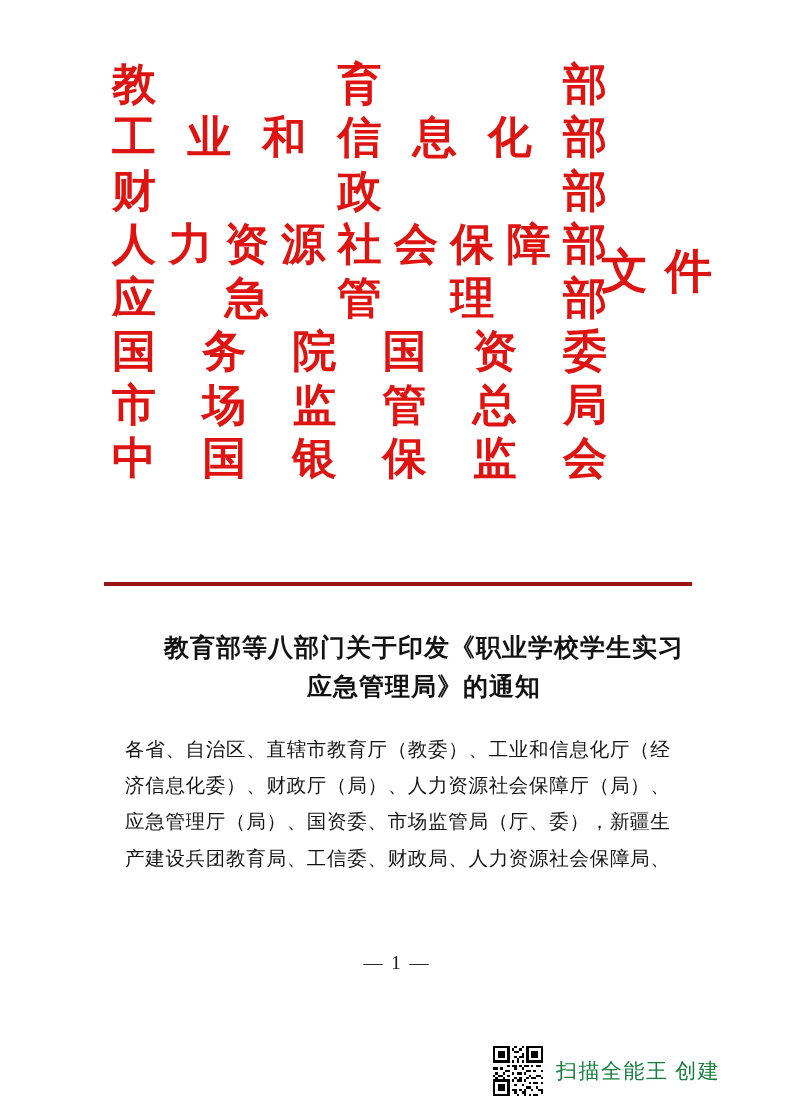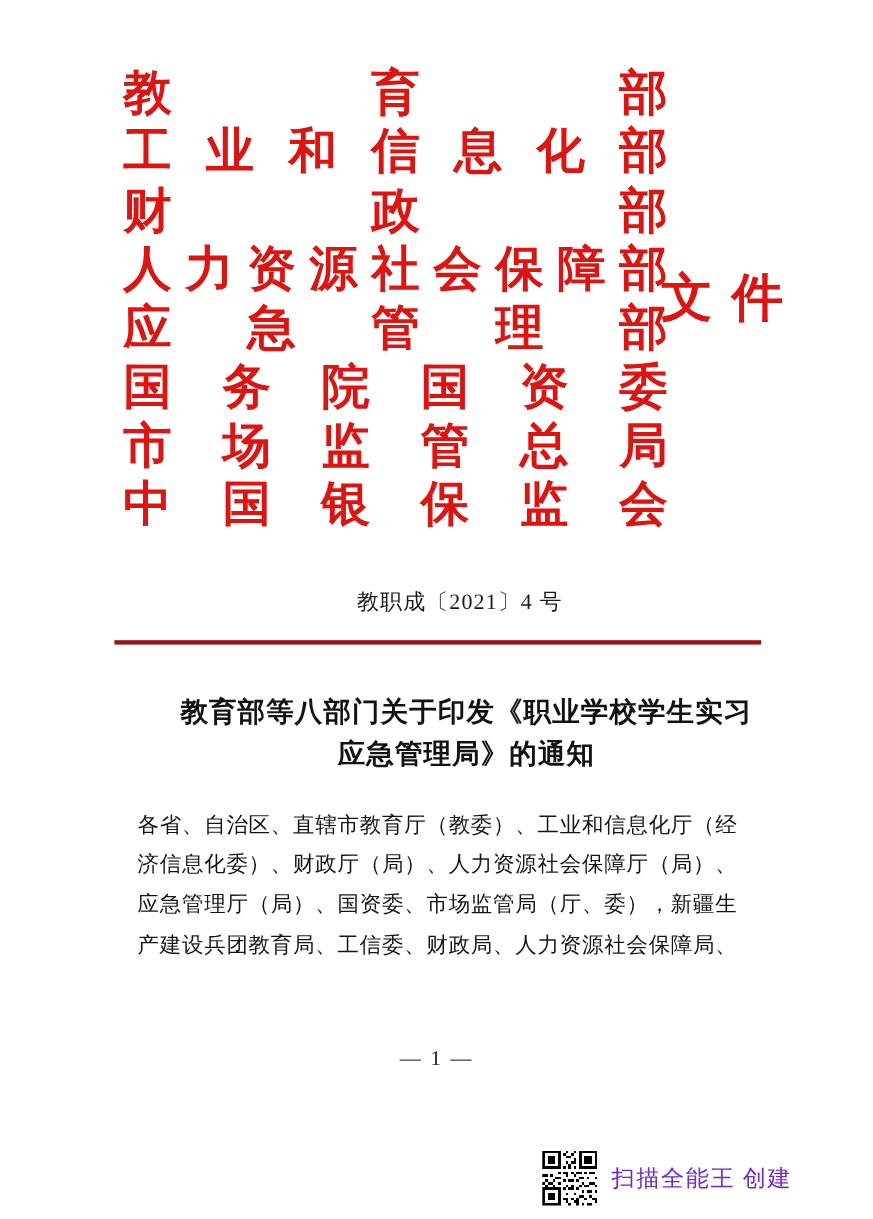--- a/index.html
+++ b/index.html
@@ -66,21 +66,21 @@
     text-align:center;font-size:19px;color:#1a1a1a;letter-spacing:2px;
   }
 
   
   .footer{
     position:absolute;left:493px;top:1046px;
     display:flex;align-items:center;gap:13px;
   }
   .qr{width:50px;height:50px;display:block;}
   .watermark{
-    font-size:21px;color:#6d28d9;letter-spacing:1.5px;white-space:nowrap;
+    font-size:21px;color:#15803d;letter-spacing:1.5px;white-space:nowrap;
     font-family:"Liberation Serif","DejaVu Serif",serif;
   }
 </style>
 </head>
 <body>
 
 <div class="page">
 
   <div class="agency-block">
     <div class="agency-line">
@@ -140,21 +140,20 @@
         <span>中</span>
         <span>国</span>
         <span>银</span>
         <span>保</span>
         <span>监</span>
         <span>会</span>
       </div>
   </div>
   <div class="doc-label">文件</div>
 
-  <div class="doc-number">教职成〔2021〕4 号</div>
 
   <div class="red-divider"></div>
 
   <div class="title-block">
     <div>教育部等八部门关于印发《职业学校学生实习</div>
     <div>应急管理局》的通知</div>
   </div>
 
   <div class="body-block">
     <div class="body-line just">

